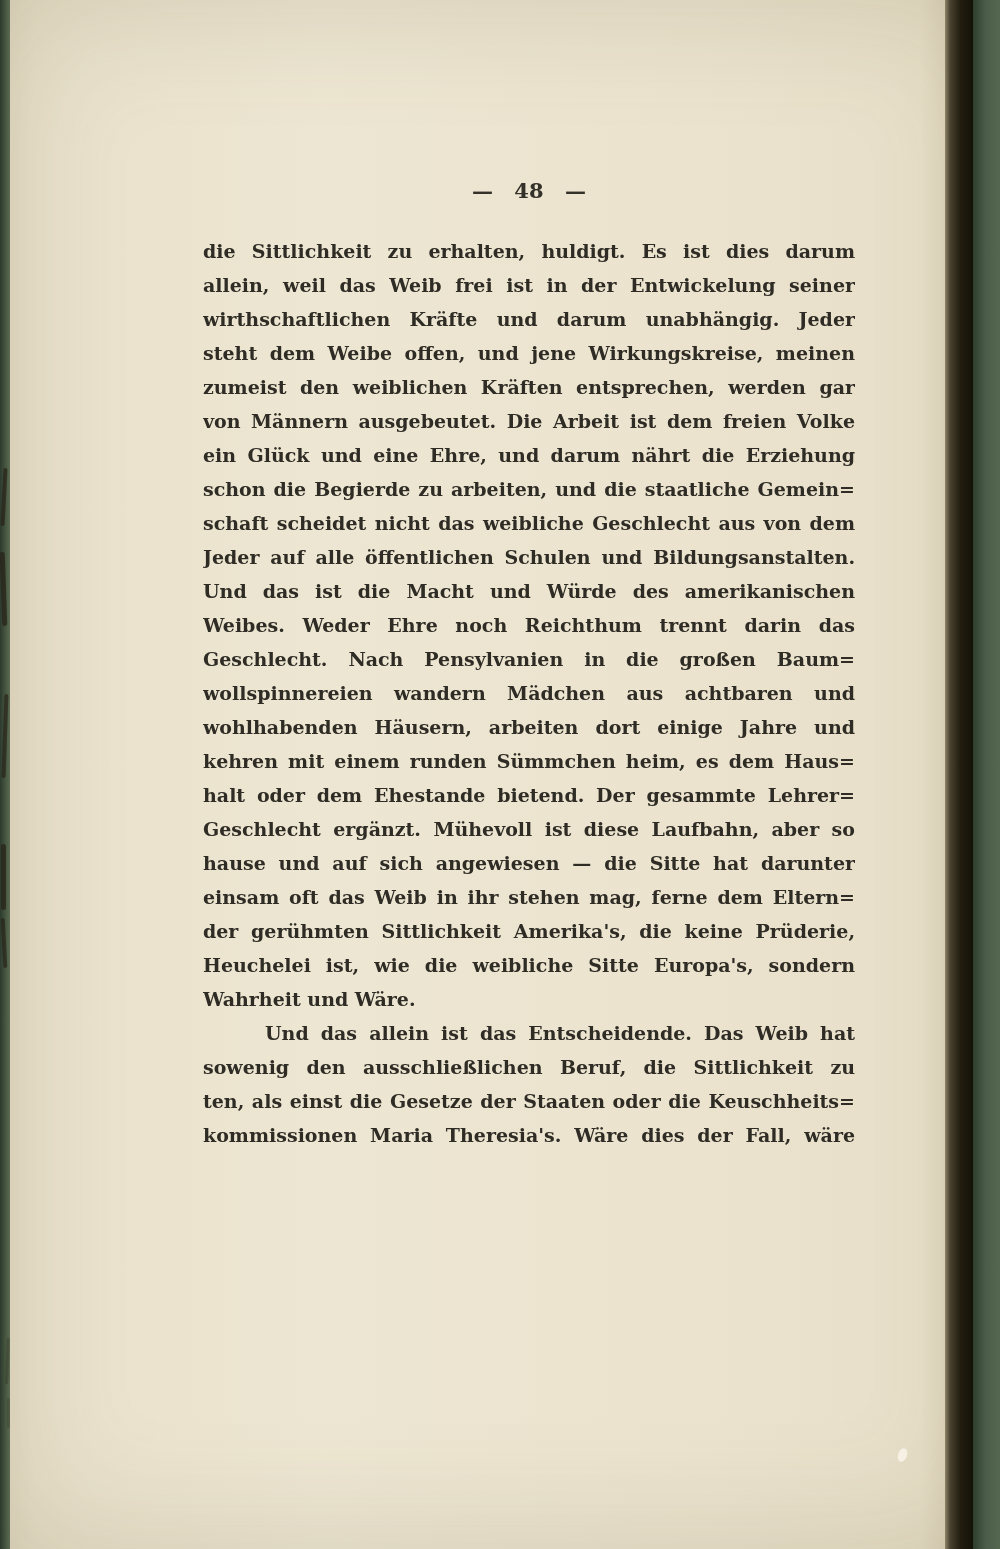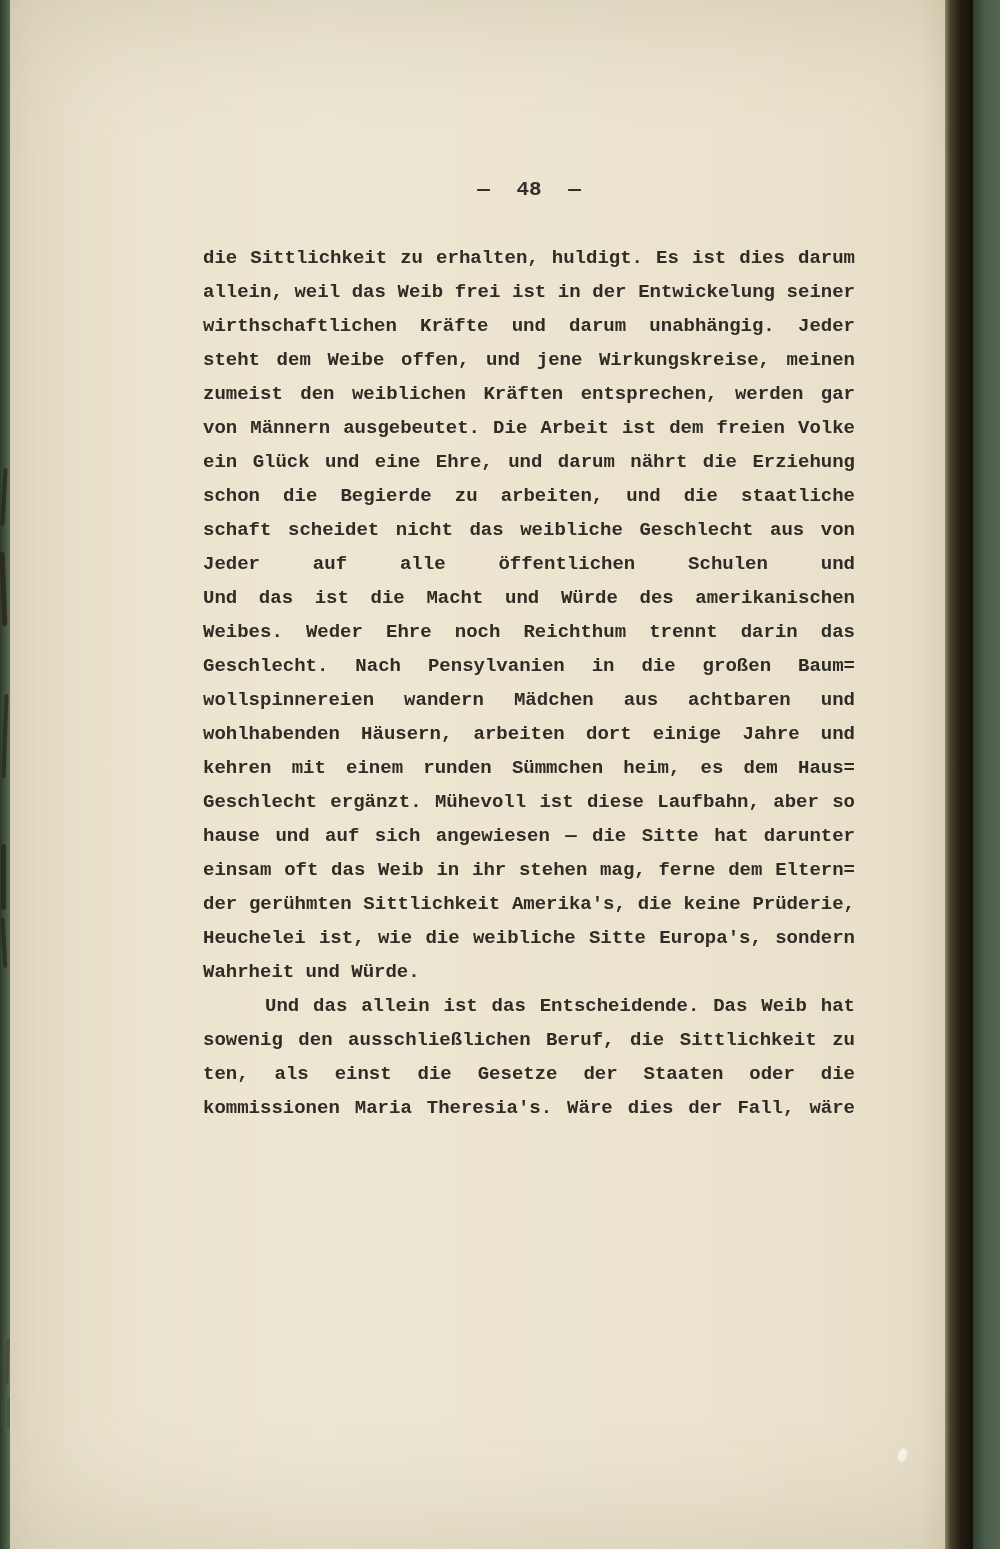--- a/index.html
+++ b/index.html
@@ -5,41 +5,40 @@
   html,body{margin:0;padding:0;}
   body{
     width:1000px;height:1549px;position:relative;overflow:hidden;
     background:#23221c;
     font-family:"DejaVu Serif","Liberation Serif",serif;
   }
   .page{
     position:absolute;inset:0;
     background:linear-gradient(90deg,#e2dac3 0px,#e9e1cb 35px,#ede6d2 320px,#ebe3ce 700px,#e7dfc8 920px,#dcd3ba 948px);
     box-shadow:inset 0 0 130px rgba(110,95,60,0.20);
-    font-family:Liberation Mono, monospace;
   }
   .edge-left{
     position:absolute;left:0;top:0;bottom:0;width:10px;
     background:linear-gradient(90deg,#2c3a2e 0%,#46563f 55%,#5c6a52 100%);
   }
   .edge-shadow{
     position:absolute;right:27px;top:0;bottom:0;width:28px;
     background:linear-gradient(90deg,#8d8468 0%,#4a4230 18%,#221d10 55%,#131108 100%);
   }
   .edge-right{
     position:absolute;right:0;top:0;bottom:0;width:27px;
     background:linear-gradient(90deg,#2e3d2d 0%,#4b5c4a 45%,#566750 100%);
   }
   .page-number{
     position:absolute;left:203px;top:178px;width:652px;
     text-align:center;font-size:21px;font-weight:700;
     color:#33312a;word-spacing:14px;
   }
   .text-block{
-    position:absolute;left:203px;top:241px;width:652px;
+    position:absolute;left:203px;top:234px;width:652px;
     font-size:19px;font-weight:700;color:#2e2c25;
   }
   .line{
     height:34px;line-height:34px;
     text-align:justify;
     text-align-last:justify;
     overflow:hidden;
   }
   .line.flush{text-align-last:left;}
   .line.indent{text-indent:62px;}
@@ -87,24 +86,25 @@
       <div class="line">ein Glück und eine Ehre, und darum nährt die Erziehung</div>
       <div class="line">schon die Begierde zu arbeiten, und die staatliche Gemein=</div>
       <div class="line">schaft scheidet nicht das weibliche Geschlecht aus von dem</div>
       <div class="line">Jeder auf alle öffentlichen Schulen und Bildungsanstalten.</div>
       <div class="line">Und das ist die Macht und Würde des amerikanischen</div>
       <div class="line">Weibes. Weder Ehre noch Reichthum trennt darin das</div>
       <div class="line">Geschlecht. Nach Pensylvanien in die großen Baum=</div>
       <div class="line">wollspinnereien wandern Mädchen aus achtbaren und</div>
       <div class="line">wohlhabenden Häusern, arbeiten dort einige Jahre und</div>
       <div class="line">kehren mit einem runden Sümmchen heim, es dem Haus=</div>
+      <div class="line">halt oder dem Ehestande bietend. Der gesammte Lehrer=</div>
       <div class="line">Geschlecht ergänzt. Mühevoll ist diese Laufbahn, aber so</div>
       <div class="line">hause und auf sich angewiesen — die Sitte hat darunter</div>
       <div class="line">einsam oft das Weib in ihr stehen mag, ferne dem Eltern=</div>
       <div class="line">der gerühmten Sittlichkeit Amerika's, die keine Prüderie, keine</div>
       <div class="line">Heuchelei ist, wie die weibliche Sitte Europa's, sondern</div>
-      <div class="line flush">Wahrheit und Würde.</div>
+      <div class="line flush">Wahrheit und Wäre.</div>
       <div class="line indent">Und das allein ist das Entscheidende. Das Weib hat</div>
       <div class="line">sowenig den ausschließlichen Beruf, die Sittlichkeit zu erhal=</div>
       <div class="line">ten, als einst die Gesetze der Staaten oder die Keuschheits=</div>
       <div class="line">kommissionen Maria Theresia's. Wäre dies der Fall, wäre</div>
     </div>
 </div>
 
 </body></html>

